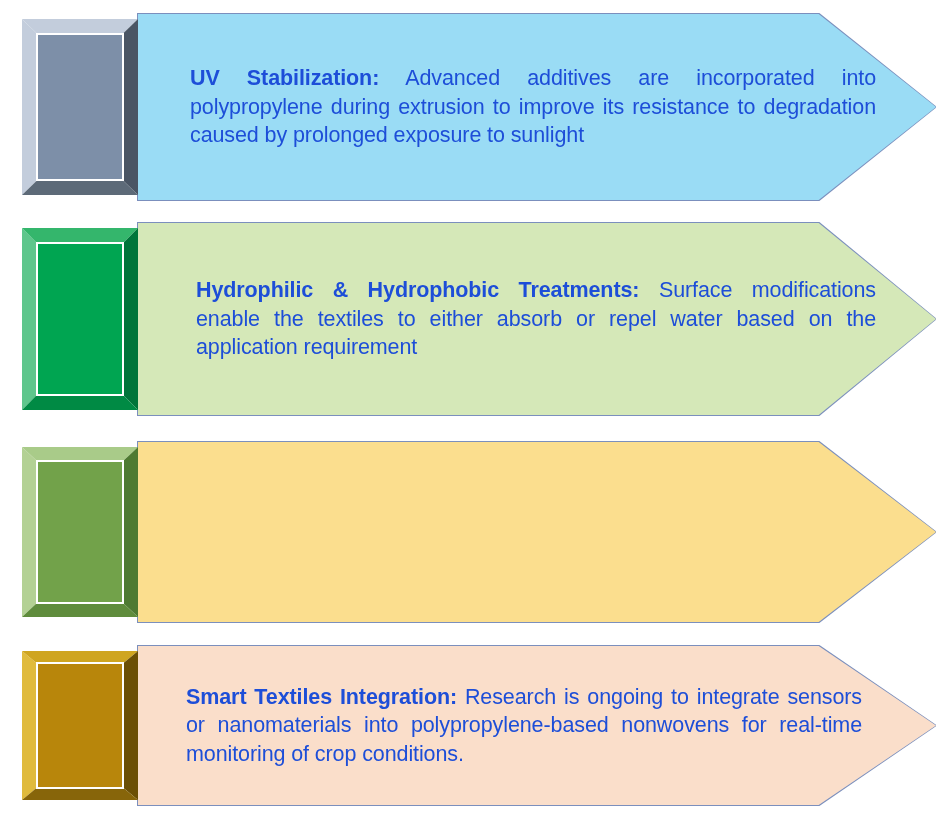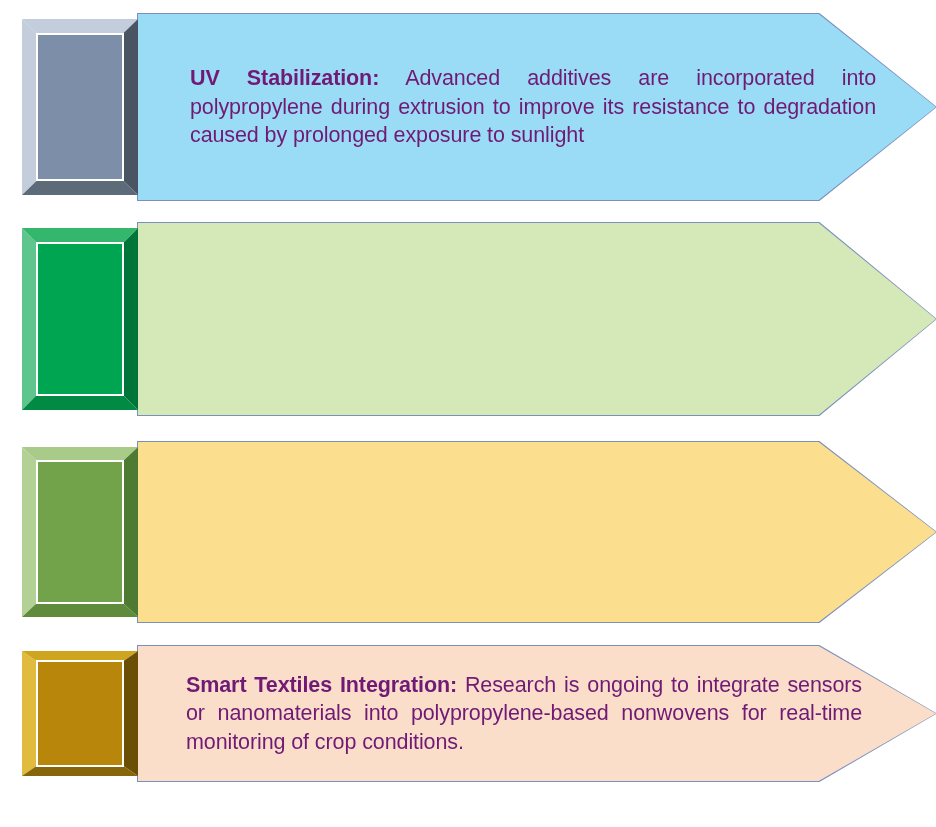--- a/index.html
+++ b/index.html
@@ -53,21 +53,21 @@
 
   
   .chev-text {
     position: absolute;
     left: 190px;
     width: 686px;
     top: 50%;
     transform: translateY(-50%);
     font-size: 21.5px;
     line-height: 1.33;
-    color: #701a75;
+    color: #1d4ed8;
     text-align: justify;
     text-justify: inter-word;
     letter-spacing: -0.1px;
   }
   .chev-text .lead {
     font-weight: bold;
   }
   
   .chev-text > span { display: inline; }
 
@@ -128,21 +128,21 @@
   #band-4 .bev-left     { background: #e0bb3d; }
   #band-4 .bev-top      { background: #cfa520; }
   #band-4 .bev-right    { background: #6b4f05; }
   #band-4 .bev-bottom   { background: #87650a; }
   #band-4 .inner        { background: #b8860b; }
 
   
   #band-1 { top: 14px;  height: 186px; }
   #band-2 { top: 223px; height: 192px; }
   #band-3 { top: 442px; height: 180px; }
-  #band-4 { top: 646px; height: 135px; }
+  #band-4 { top: 646px; height: 159px; }
 
   #band-2 .chev-text { left: 196px; width: 680px; }
   #band-3 .chev-text { left: 200px; width: 676px; }
   #band-4 .chev-text { left: 186px; width: 676px; }
 </style>
 </head>
 <body>
 
 <div id="stage">
 
@@ -166,20 +166,21 @@
     <div class="chevron"></div>
 
     <div class="cube">
       <div class="bev bev-left"></div>
       <div class="bev bev-top"></div>
       <div class="bev bev-right"></div>
       <div class="bev bev-bottom"></div>
       <div class="inner"></div>
     </div>
 
+    <div class="chev-text"><span class="lead">Hydrophilic &amp; Hydrophobic Treatments:</span><span> Surface modifications enable the textiles to either absorb or repel water based on the application requirement</span></div>
   </div>
 
   <div class="band" id="band-3">
     <div class="chevron-outline"></div>
     <div class="chevron"></div>
 
     <div class="cube">
       <div class="bev bev-left"></div>
       <div class="bev bev-top"></div>
       <div class="bev bev-right"></div>

